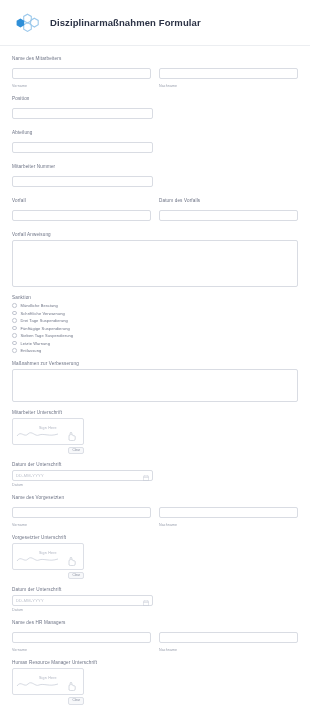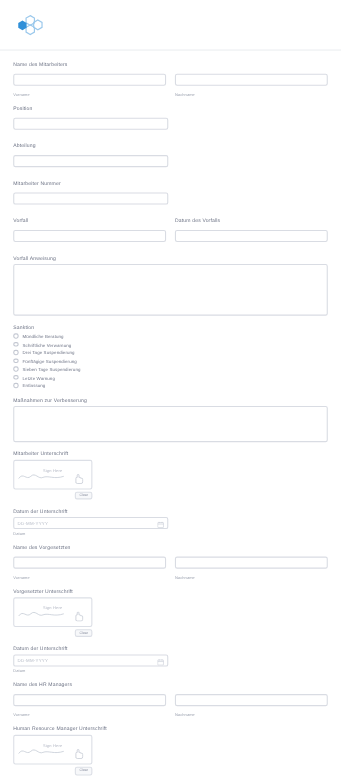--- a/index.html
+++ b/index.html
@@ -102,20 +102,21 @@
     <span class="logo">
       <svg width="26" height="20" viewBox="0 0 26 20">
         <g fill="none" stroke="#9cc9ec" stroke-width="1.1">
           <polygon points="13.5,1.2 17.3,3.4 17.3,7.8 13.5,10 9.7,7.8 9.7,3.4"></polygon>
           <polygon points="20.4,5.2 24.2,7.4 24.2,11.8 20.4,14 16.6,11.8 16.6,7.4"></polygon>
           <polygon points="13.5,9.6 17.3,11.8 17.3,16.2 13.5,18.4 9.7,16.2 9.7,11.8"></polygon>
         </g>
         <polygon points="6.4,5.6 10.2,7.8 10.2,12.2 6.4,14.4 2.6,12.2 2.6,7.8" fill="#2f8fd8"></polygon>
       </svg>
     </span>
+    <span class="app-title">Disziplinarmaßnahmen Formular</span>
   </div>
 
   <div class="form">
 
     <div class="field">
       <span class="label">Name des Mitarbeiters</span>
       <div class="row">
         <div class="col">
           <input class="input" value="" style="">
           <span class="sublabel">Vorname</span>

